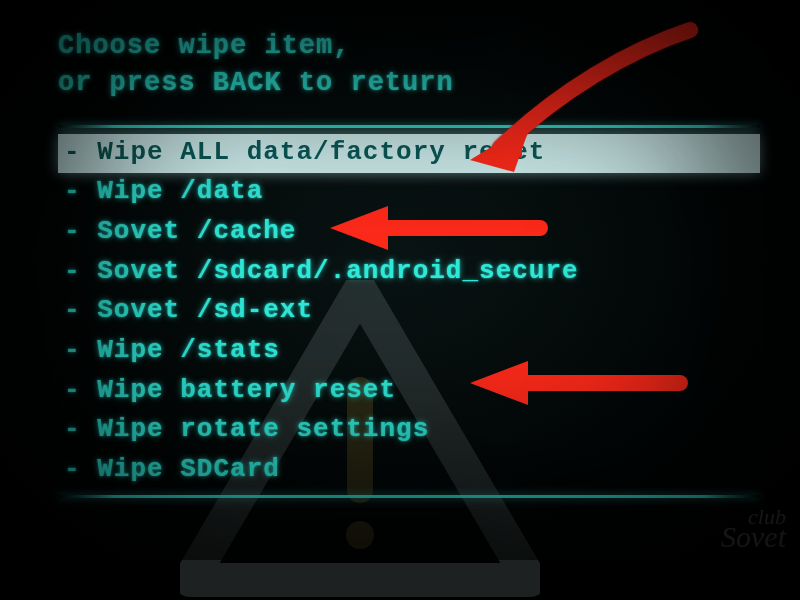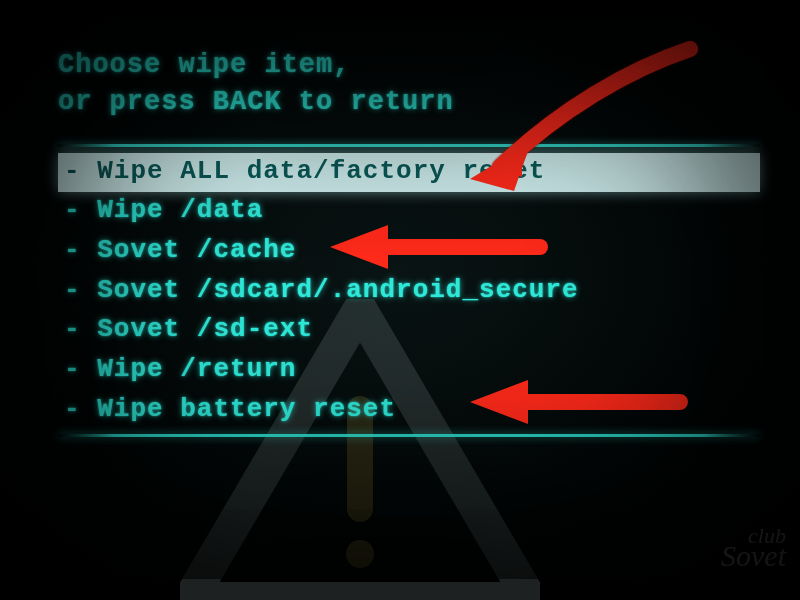--- a/index.html
+++ b/index.html
@@ -13,21 +13,20 @@
   .screen {
     position: relative;
     width: 800px;
     height: 560px;
     background: radial-gradient(ellipse at 50% 45%, #0a1414 0%, #020606 60%, #000 100%);
     font-family: "Courier New", Courier, monospace;
     font-weight: bold;
     letter-spacing: 1px;
     color: #2ee8d8;
     text-shadow: 0 0 6px rgba(46,232,216,0.7), 0 0 2px rgba(46,232,216,0.8);
-    margin-top: 19px;
   }
   .screen::after {
     
     content: "";
     position: absolute;
     inset: 0;
     box-shadow: inset 0 0 180px 60px rgba(0,0,0,0.9);
     pointer-events: none;
   }
   .content {
@@ -120,22 +119,24 @@
     </div>
 
     <div class="divider-top"></div>
 
     <div class="menu" id="menu">
         <div class="item selected">- Wipe ALL data/factory reset</div>
         <div class="item">- Wipe /data</div>
         <div class="item">- Sovet /cache</div>
         <div class="item">- Sovet /sdcard/.android_secure</div>
         <div class="item">- Sovet /sd-ext</div>
-        <div class="item">- Wipe /return</div>
+        <div class="item">- Wipe /stats</div>
         <div class="item">- Wipe battery reset</div>
+        <div class="item">- Wipe rotate settings</div>
+        <div class="item">- Wipe SDCard</div>
       </div>
 
     <div class="divider-bottom"></div>
   </div>
 
   <svg class="arrow" style="left:450px; top:20px;" width="260" height="160">
     <defs>
       <filter id="ds1">
           <feDropShadow dx="0" dy="0" stdDeviation="1" flood-color="#800"></feDropShadow>
         </filter>

